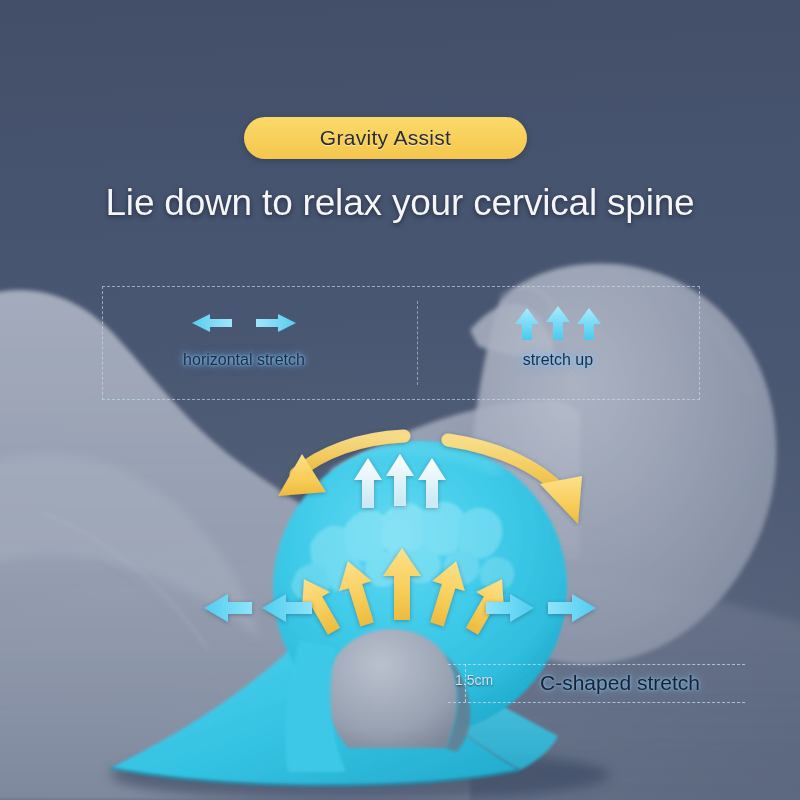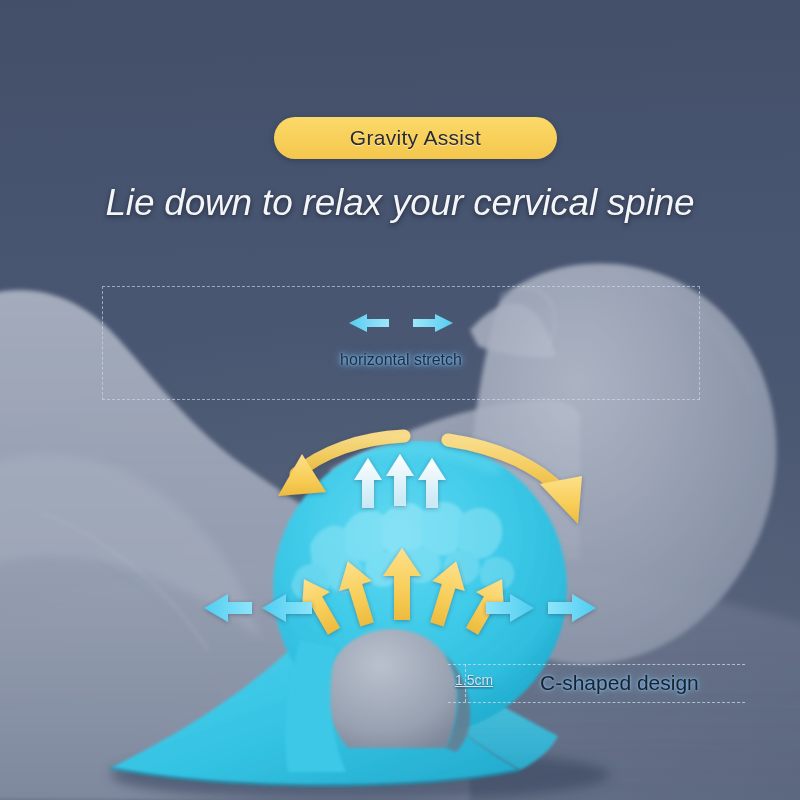--- a/index.html
+++ b/index.html
@@ -11,37 +11,36 @@
   #stage{
     position:relative;width:800px;height:800px;overflow:hidden;
     background:
       radial-gradient(ellipse 900px 620px at 50% 95%, rgba(120,132,152,0.55) 0%, rgba(96,108,130,0.25) 45%, rgba(70,82,104,0) 72%),
       linear-gradient(178deg,#434f68 0%,#485571 30%,#4b5872 55%,#525e77 78%,#58647c 100%);
   }
   .layer{position:absolute;left:0;top:0;width:800px;height:800px;}
 
   
   #badge{
-    position:absolute;left:274px;top:117px;width:283px;height:42px;
+    position:absolute;left:244px;top:117px;width:283px;height:42px;
     border-radius:21px;
     background:linear-gradient(180deg,#fbd96a 0%,#f8d05a 50%,#f4c74e 100%);
     box-shadow:0 2px 6px rgba(20,28,44,0.30);
     display:flex;align-items:center;justify-content:center;
   }
   #badge span{
     font-size:21px;color:#2c2c2c;letter-spacing:.3px;
     text-shadow:0 1px 0 rgba(255,255,255,.55);
   }
 
   
   #headline{
     position:absolute;left:0;top:182px;width:800px;text-align:center;
     font-size:37px;color:#f3f5f8;letter-spacing:-.2px;
     text-shadow:0 2px 5px rgba(18,26,42,.65), 0 0 1px rgba(0,0,0,.5);
-    font-style:italic;
   }
 
   
   #features{
     position:absolute;left:102px;top:286px;width:596px;height:112px;
     border:1px dashed rgba(205,222,240,0.62);
     display:flex;
     gap:32px;
   }
   .fcol{
@@ -67,21 +66,21 @@
   #dimline2{
     position:absolute;left:448px;top:702px;width:297px;height:0;
     border-top:1px dashed rgba(198,220,240,.75);
   }
   #dimtick{
     position:absolute;left:465px;top:664px;width:0;height:38px;
     border-left:1px dashed rgba(198,220,240,.8);
   }
   #dimlabel{
     position:absolute;left:455px;top:672px;font-size:14px;
-    color:#cfe4f2;text-shadow:0 1px 2px rgba(20,30,48,.7);text-decoration:underline;
+    color:#cfe4f2;text-shadow:0 1px 2px rgba(20,30,48,.7);
   }
   #cshape{
     position:absolute;left:540px;top:671px;font-size:21px;color:#18222f;
     text-shadow:0 0 3px rgba(150,210,255,.9),0 0 8px rgba(125,195,255,.7);
     white-space:nowrap;
   }
 </style>
 </head>
 <body>
 
@@ -321,22 +320,38 @@
             </linearGradient>
           </defs>
           <path d="M 8,17 L 26,8 L 26,13 L 48,13 L 48,21 L 26,21 L 26,26 Z" fill="url(#fc1)"></path>
           <path d="M 112,17 L 94,8 L 94,13 L 72,13 L 72,21 L 94,21 L 94,26 Z" fill="url(#fc2)"></path>
         </svg>
       </div>
       <div class="flabel">horizontal stretch</div>
     </div>
 
 
+    <div class="fcol">
+      <div class="fglyph">
+        <svg width="110" height="42" viewBox="0 0 110 42">
+          <defs>
+            <linearGradient id="fc4" x1="0" y1="1" x2="0" y2="0">
+              <stop offset="0%" stop-color="#4cc9ef"></stop>
+                <stop offset="100%" stop-color="#a8ebfd"></stop>
+            </linearGradient>
+          </defs>
+          <path d="M 24,6 L 36,22 L 29,22 L 29,38 L 19,38 L 19,22 L 12,22 Z" fill="url(#fc4)"></path>
+          <path d="M 55,4 L 67,20 L 60,20 L 60,38 L 50,38 L 50,20 L 43,20 Z" fill="url(#fc4)"></path>
+          <path d="M 86,6 L 98,22 L 91,22 L 91,38 L 81,38 L 81,22 L 74,22 Z" fill="url(#fc4)"></path>
+        </svg>
+      </div>
+      <div class="flabel">stretch up</div>
+    </div>
 
   </div>
 
   <div id="dimline"></div>
   <div id="dimline2"></div>
   <div id="dimtick"></div>
   <div id="dimlabel">1.5cm</div>
-  <div id="cshape">C-shaped design</div>
+  <div id="cshape">C-shaped stretch</div>
 
 </div>
 
 </body></html>

